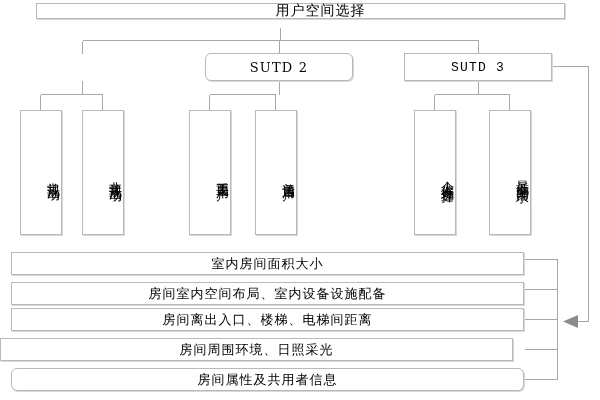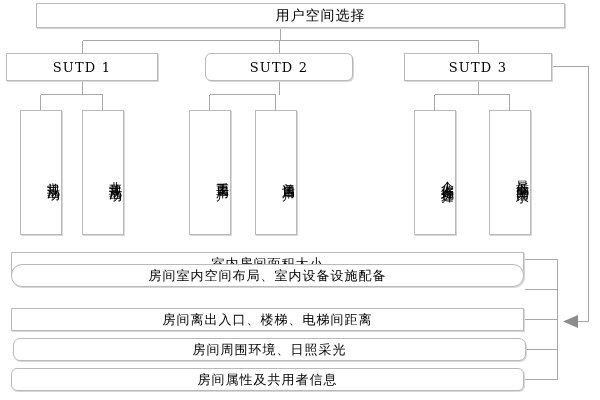--- a/index.html
+++ b/index.html
@@ -93,31 +93,28 @@
       <path d="M557.5 259.5 L557.5 379.5"></path>
       <path d="M524.5 259.5 L557.5 259.5"></path>
       <path d="M524.5 289.5 L557.5 289.5"></path>
       <path d="M524.5 319.5 L557.5 319.5"></path>
       <path d="M524.5 349.5 L557.5 349.5"></path>
       <path d="M524.5 379.5 L557.5 379.5"></path>
     </g>
     <polygon points="563,321.5 578,315 578,328" fill="#8c8c8c" stroke="none"></polygon>
   </svg>
 
-  <div class="node node-root" style="left:36px; top:3px; width:529px; height:25px;padding-left:40px;">
+  <div class="node node-root" style="left:36px; top:3px; width:529px; height:16px;padding-left:40px;">
     <span>用户空间选择</span>
   </div>
 
-  <div class="node node-sutd" style="left:6px; top:53px; width:152px; height:28px;">
-    <span>SUTD 1</span>
-  </div>
   <div class="node node-sutd" style="left:205px; top:53px; width:148px; height:28px;border-radius:6px;">
     <span>SUTD 2</span>
   </div>
-  <div class="node node-sutd" style="left:404px; top:53px; width:148px; height:28px;">
+  <div class="node node-sutd" style="left:404px; top:53px; width:148px; height:28px;font-family:Liberation Mono, monospace;">
     <span>SUTD 3</span>
   </div>
 
   <div class="node node-vert" style="left:20px; top:110px; width:42px; height:125px;">
     <span>常规活动</span>
   </div>
   <div class="node node-vert" style="left:82px; top:110px; width:42px; height:125px;">
     <span>非常规活动</span>
   </div>
 
@@ -131,26 +128,26 @@
   <div class="node node-vert" style="left:414px; top:110px; width:42px; height:125px;">
     <span>个人偏好选择</span>
   </div>
   <div class="node node-vert" style="left:489px; top:110px; width:42px; height:125px;">
     <span>最低空间需求</span>
   </div>
 
   <div class="node node-row" style="left:11px; top:252px; width:513px; height:23px;">
     <span>室内房间面积大小</span>
   </div>
-  <div class="node node-row" style="left:11px; top:264px; width:513px; height:23px;border-radius:11px;">
+  <div class="node node-row" style="left:11px; top:282px; width:513px; height:23px;">
     <span>房间室内空间布局、室内设备设施配备</span>
   </div>
   <div class="node node-row" style="left:11px; top:308px; width:513px; height:23px;">
     <span>房间离出入口、楼梯、电梯间距离</span>
   </div>
-  <div class="node node-row" style="left:13px; top:338px; width:513px; height:23px;border-radius:7px;">
+  <div class="node node-row" style="left:0; top:338px; width:513px; height:23px;">
     <span>房间周围环境、日照采光</span>
   </div>
   <div class="node node-row" style="left:11px; top:368px; width:513px; height:23px;border-radius:6px;">
     <span>房间属性及共用者信息</span>
   </div>
 
 </div>
 
 </body></html>

